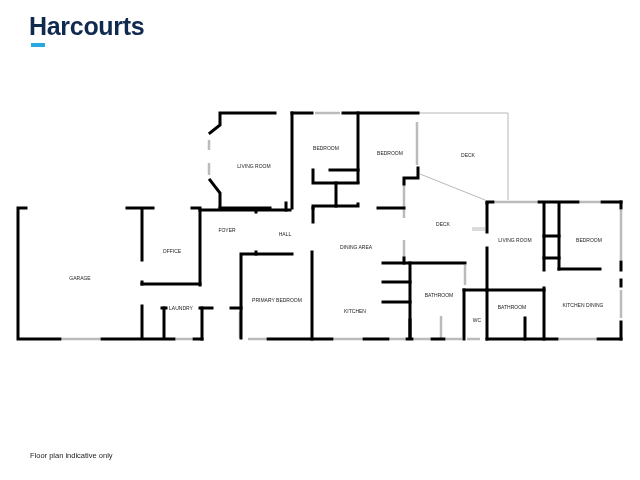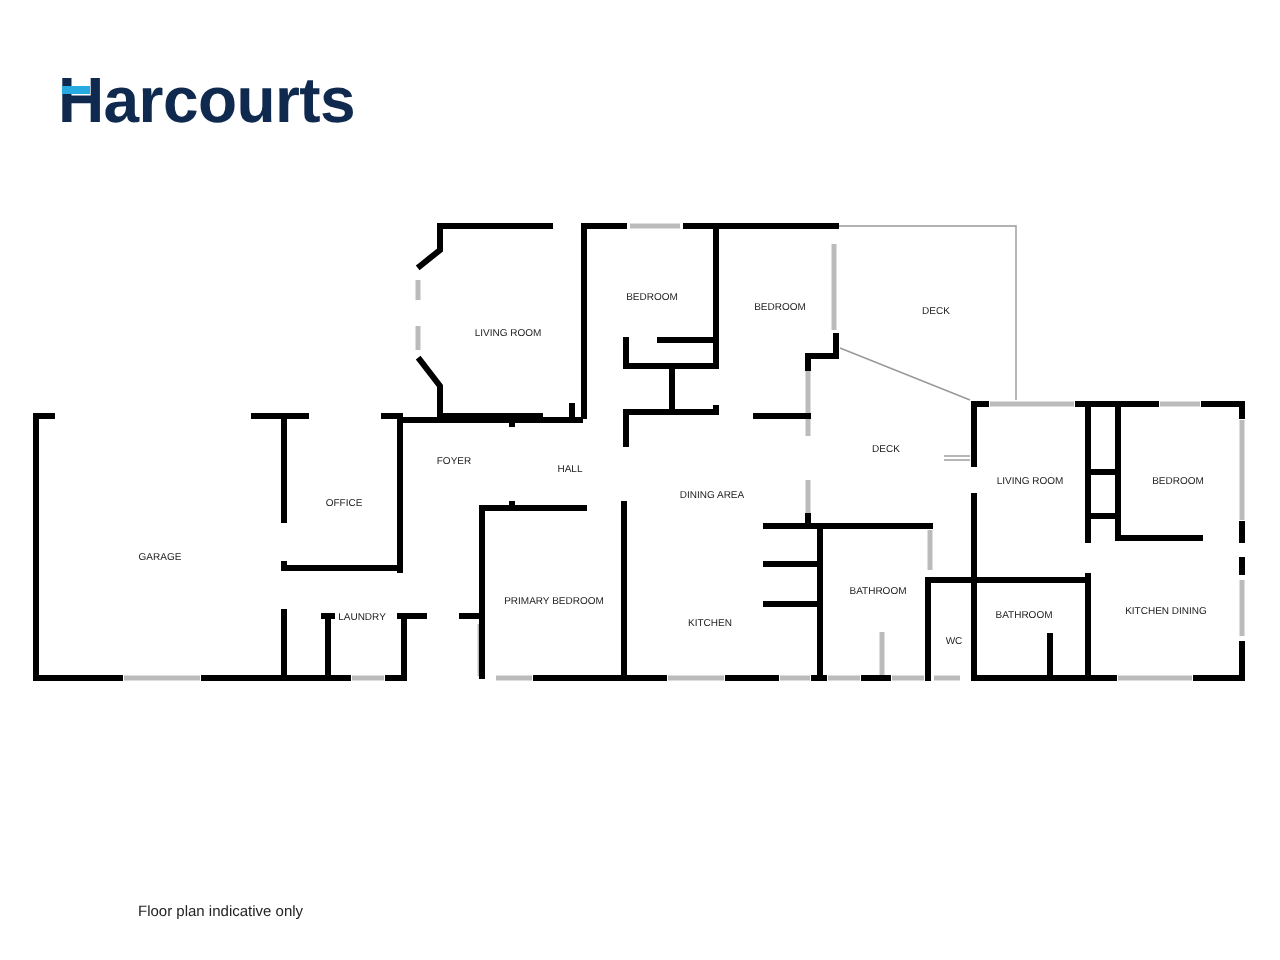--- a/index.html
+++ b/index.html
@@ -1,21 +1,21 @@
 <!DOCTYPE html>
 <html><head>
   <meta charset="utf-8">
   <style>
     html, body { margin: 0; padding: 0; background: #ffffff; }
     body { width: 640px; height: 480px; position: relative; overflow: hidden; font-family: "Liberation Sans", sans-serif; }
-    .logo { position: absolute; left: 29px; top: 32px; font-family: "Liberation Sans", sans-serif; font-weight: bold; font-size: 32px; color: #0f2a4e; letter-spacing: -0.3px; }
+    .logo { position: absolute; left: 29px; top: 12px; font-family: "Liberation Sans", sans-serif; font-weight: bold; font-size: 25px; color: #0f2a4e; letter-spacing: -0.3px; }
     .logo-bar { position: absolute; left: 31px; top: 43px; width: 14px; height: 4px; background: #27a9e1; }
     .plan { position: absolute; left: 0; top: 0; }
     .room-label { font-family: "Liberation Sans", sans-serif; font-size: 5px; fill: #222; text-anchor: middle; }
-    .disclaimer { position: absolute; left: 30px; top: 451px; font-size: 7.5px; color: #222; margin-left: 39px; }
+    .disclaimer { position: absolute; left: 30px; top: 451px; font-size: 7.5px; color: #222; }
     .wall { stroke: #000; stroke-width: 3; fill: none; stroke-linecap: square; }
     .win { stroke: #bbb; stroke-width: 2.5; fill: none; }
     .thin { stroke: #999; stroke-width: 0.7; fill: none; }
   </style>
 </head>
 <body>
 
 <div class="logo">Harcourts</div>
 <div class="logo-bar"></div>
 

